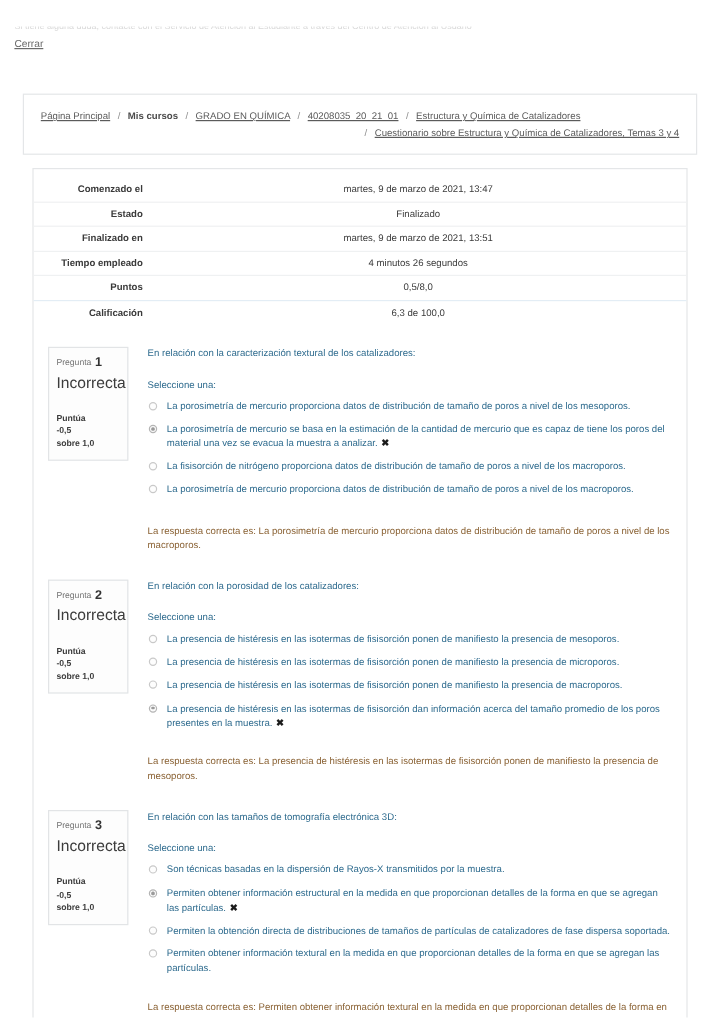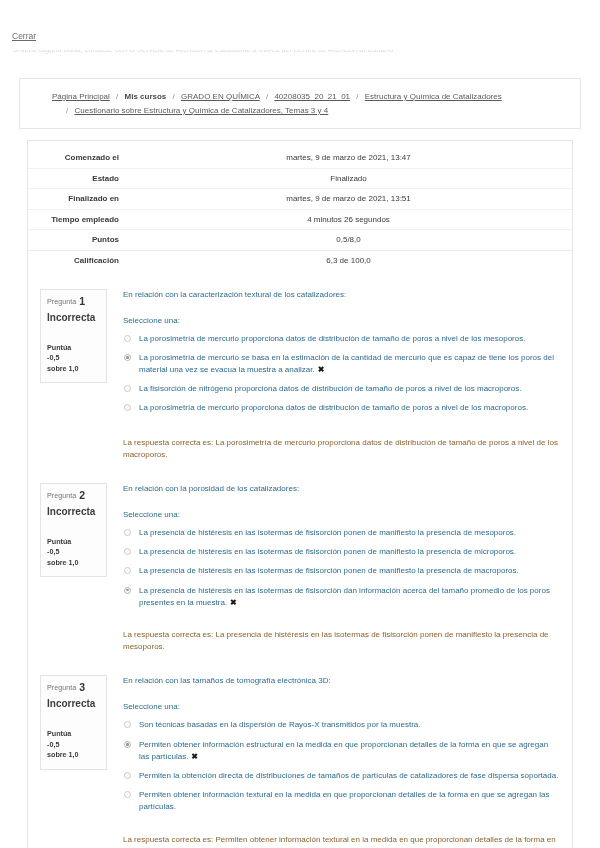--- a/index.html
+++ b/index.html
@@ -10,49 +10,48 @@
     font-family: "Liberation Sans", sans-serif;
     color: #3f3f3f;
     overflow: hidden;
   }
   .page { position: relative; width: 600px; height: 848px; background: #fff; }
 
   
   .top-strip {
     position: absolute; left: 12px; top: 22px; width: 420px; height: 8px;
     overflow: hidden;
-    margin-top: 28px;
   }
   .top-strip span {
     display: block;
     font-size: 7.5px; line-height: 8px;
     color: #d8d8d8;
     white-space: nowrap;
     position: relative; top: -4px;
   }
   .close-link {
     position: absolute; left: 12px; top: 31px;
     font-size: 8.5px; line-height: 11px;
     color: #6a6a6a; text-decoration: underline;
     cursor: pointer;
   }
 
   
   .crumb-box {
     position: absolute; left: 19px; top: 78px; width: 562px;
     border: 1px solid #e4e6e8; background: #fff;
-    padding: 11px 14px 10px 32px;
+    padding: 11px 14px 10px 14px;
   }
   .crumb-line { font-size: 8px; line-height: 14px; color: #5b5b5b; }
   .crumb-line .crumb-link {
     color: #5b5b5b; text-decoration: underline; cursor: pointer;
   }
   .crumb-line .crumb-static { color: #4a4a4a; font-weight: 700; }
   .crumb-line .sep { color: #8d8d8d; padding: 0 4px; }
-  .crumb-indent { padding-left: 10px; }
+  .crumb-indent { padding-left: 10px; text-align: right; }
 
   
   .main-box {
     position: absolute; left: 27px; top: 140px; width: 546px;
     border: 1px solid #e4e6e8; background: #fff;
     padding: 7px 0 14px 0;
     min-height: 710px;
   }
 
   
@@ -89,22 +88,22 @@
     margin-right: 16px;
   }
   .q-info .q-num {
     font-size: 7.2px; line-height: 11px; color: #747474;
   }
   .q-info .q-num b {
     font-size: 10.5px; font-weight: 700; color: #333; padding-left: 3px;
     vertical-align: -1px;
   }
   .q-info .q-state {
-    font-size: 10px; line-height: 11px; color: #3c3c3c;
-    margin-top: 5px; font-weight: 700;
+    font-size: 13px; line-height: 11px; color: #3c3c3c;
+    margin-top: 5px; font-weight: 400;
   }
   .q-info .q-mark {
     font-size: 7.2px; line-height: 10.5px; color: #3c3c3c;
     margin-top: 20px; font-weight: 600;
   }
 
   .q-body { flex: 1 1 auto; min-width: 0; }
   .q-text {
     font-size: 8px; line-height: 12px; color: #2e6b8e;
     margin-bottom: 14px;

